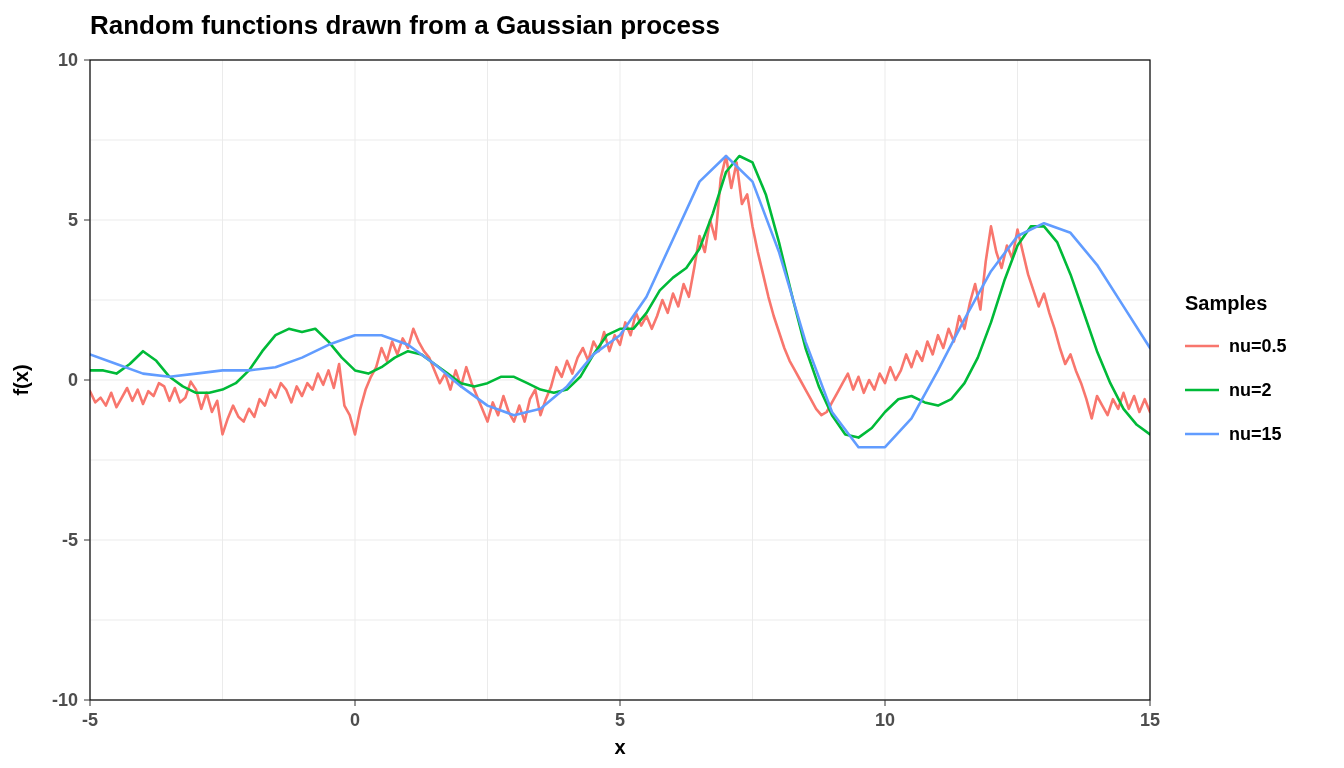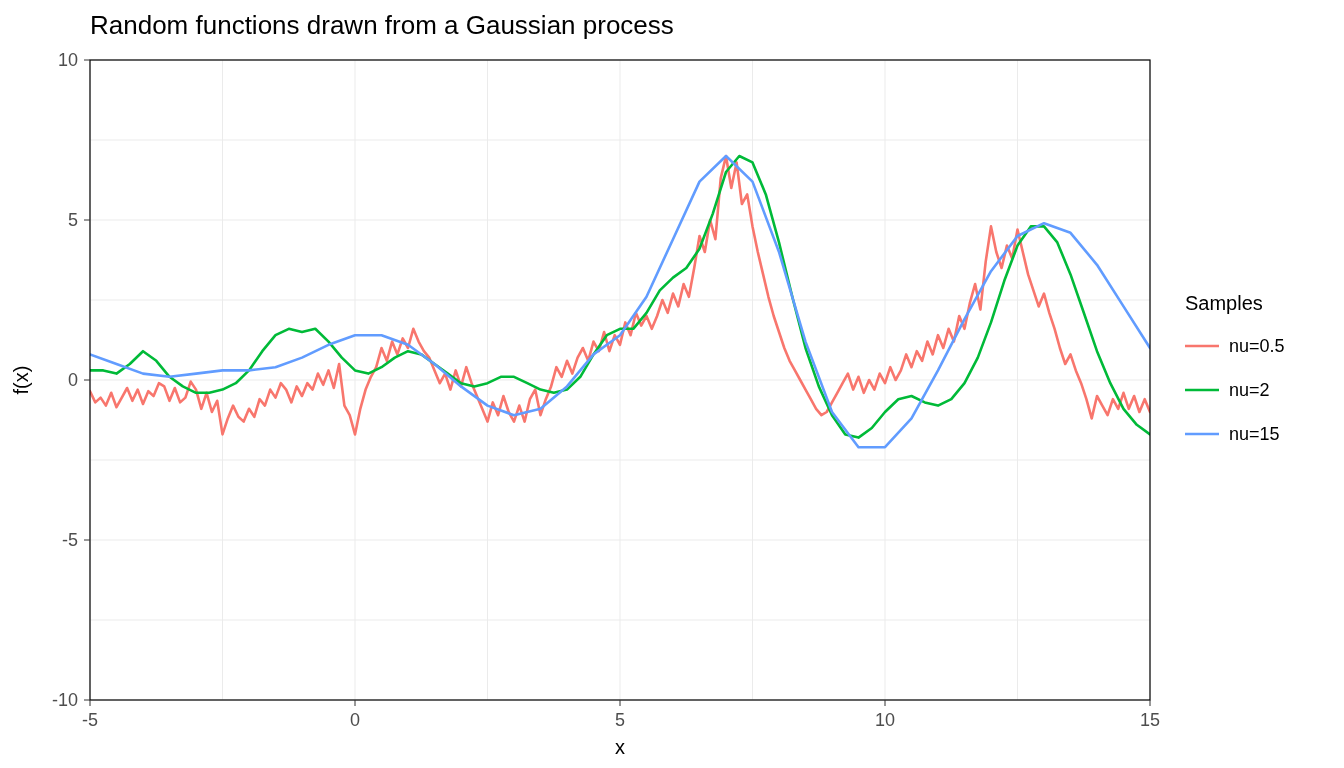--- a/index.html
+++ b/index.html
@@ -8,20 +8,21 @@
     width: 1344px;
     height: 768px;
     background: #ffffff;
     font-family: Arial, Helvetica, sans-serif;
     color: #000000;
   }
   .chart-wrap {
     position: relative;
     width: 1156px;
     height: 768px;
+    font-weight: bold;
   }
   svg { display: block; }
   .title {
     font-size: 26px;
     fill: #000;
   }
   .axis-label {
     font-size: 20px;
     fill: #000;
   }

